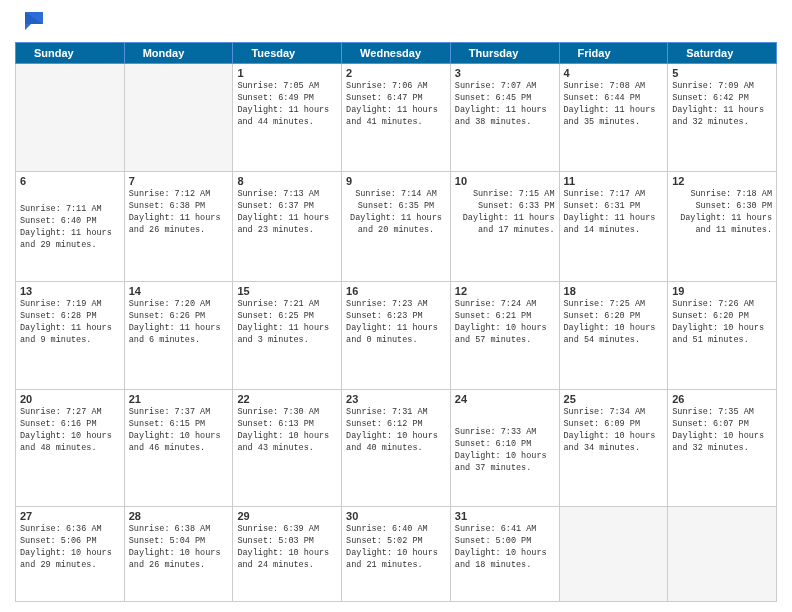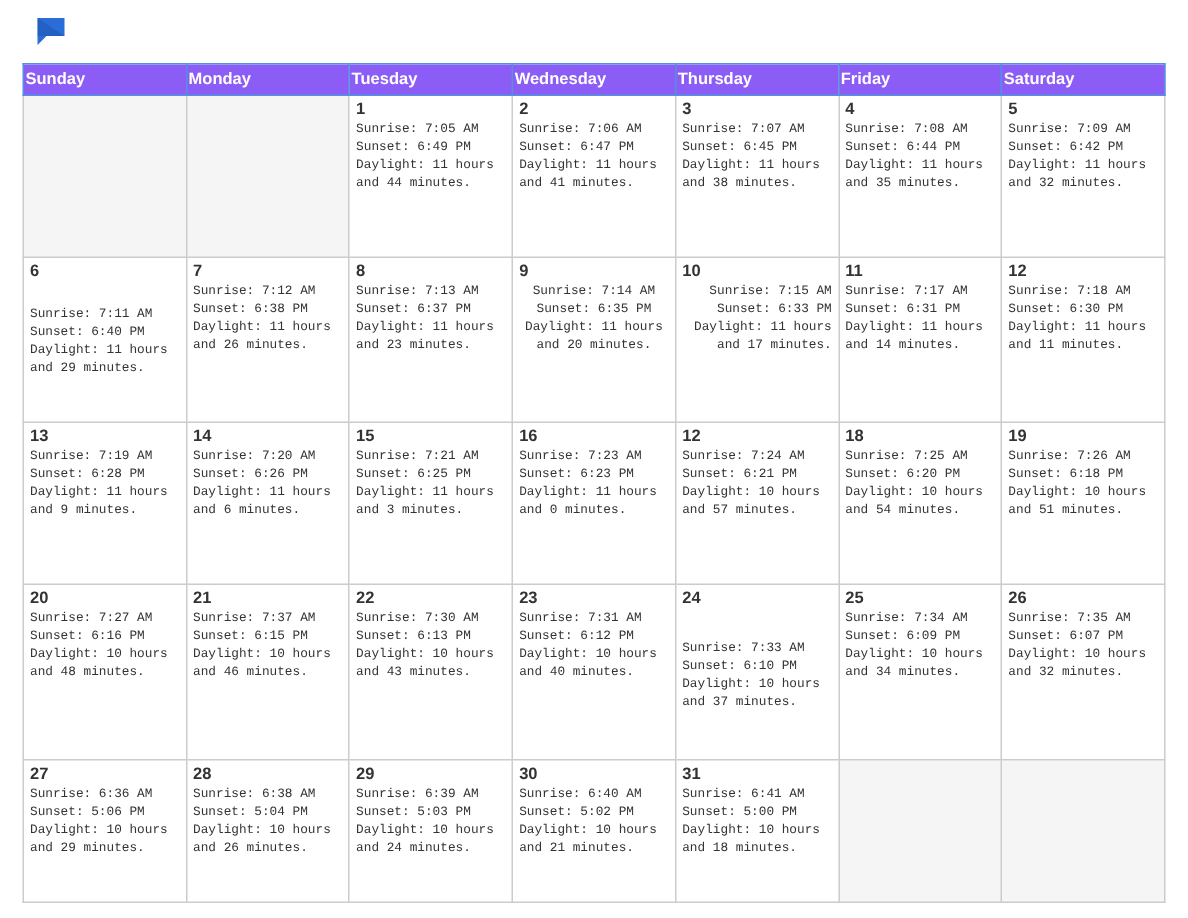--- a/index.html
+++ b/index.html
@@ -52,25 +52,25 @@
       color: #555;
     }
     .calendar {
       flex: 1;
       border: 1px solid #ccc;
       border-collapse: collapse;
       width: 100%;
       table-layout: fixed;
     }
     .calendar th {
-      background: #8b5cf6;
+      background: #0369a1;
       color: #fff;
       font-size: 11px;
       font-weight: bold;
-      padding: 4px 1px;
+      padding: 4px 18px;
       text-align: left;
       border: 1px solid #5590e0;
     }
     .calendar td {
       vertical-align: top;
       border: 1px solid #ccc;
       padding: 3px 4px;
       font-size: 9px;
       color: #333;
       background: #fff;
@@ -196,21 +196,21 @@
 Daylight: 11 hours and 17 minutes.</div>
           </td>
           <td>
             <span class="day-num">11</span>
             <div class="day-info" style="white-space: pre-line;">Sunrise: 7:17 AM
 Sunset: 6:31 PM
 Daylight: 11 hours and 14 minutes.</div>
           </td>
           <td>
             <span class="day-num">12</span>
-            <div class="day-info" style="white-space: pre-line;">Sunrise: 7:18 AM
+            <div class="day-info" style="white-space: pre-line; text-align: right;">Sunrise: 7:18 AM
 Sunset: 6:30 PM
 Daylight: 11 hours and 11 minutes.</div>
           </td>
         </tr>
         <tr>
           <td>
             <span class="day-num">13</span>
             <div class="day-info" style="white-space: pre-line;">Sunrise: 7:19 AM
 Sunset: 6:28 PM
 Daylight: 11 hours and 9 minutes.</div>
@@ -241,21 +241,21 @@
           </td>
           <td>
             <span class="day-num">18</span>
             <div class="day-info" style="white-space: pre-line;">Sunrise: 7:25 AM
 Sunset: 6:20 PM
 Daylight: 10 hours and 54 minutes.</div>
           </td>
           <td>
             <span class="day-num">19</span>
             <div class="day-info" style="white-space: pre-line;">Sunrise: 7:26 AM
-Sunset: 6:18 PM
+Sunset: 6:20 PM
 Daylight: 10 hours and 51 minutes.</div>
           </td>
         </tr>
         <tr>
           <td>
             <span class="day-num">20</span>
             <div class="day-info" style="white-space: pre-line;">Sunrise: 7:27 AM
 Sunset: 6:16 PM
 Daylight: 10 hours and 48 minutes.</div>
           </td>

